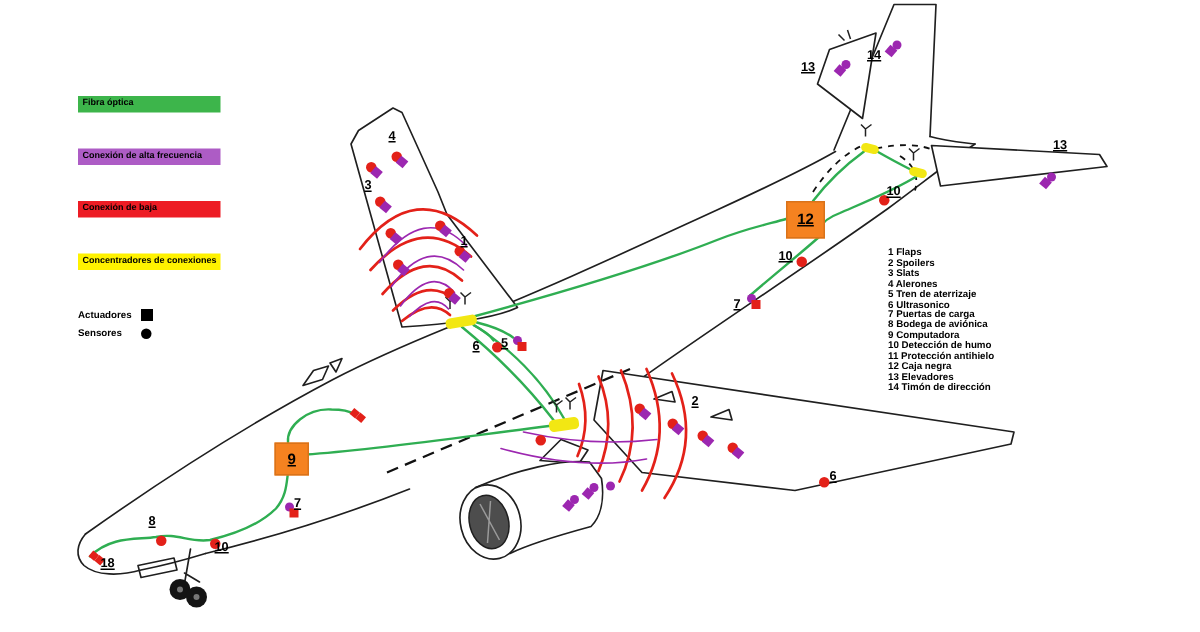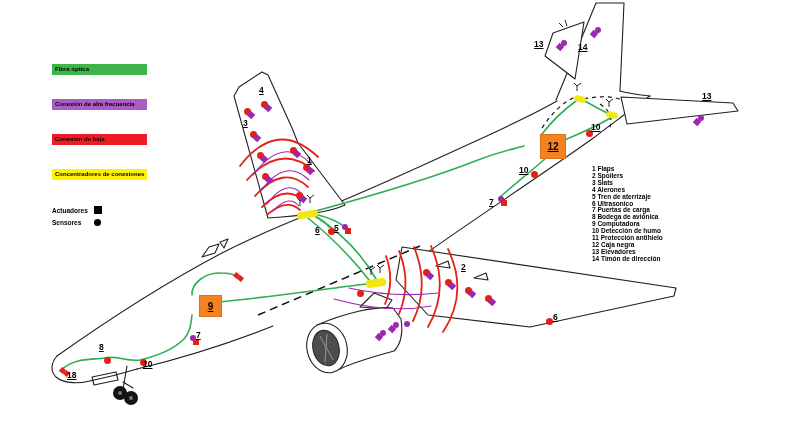--- a/index.html
+++ b/index.html
@@ -30,21 +30,21 @@
   .purple-dot::before{width:6px;height:6px;border-radius:50%;background:var(--purple);}
   .red-pair::before{width:5px;height:5px;background:var(--red);transform:rotate(40deg);}
   .red-pair::after{width:5px;height:5px;background:var(--red);left:4px;top:3px;transform:rotate(40deg);}
   .num-label{
     position:absolute;font-size:8.5px;font-weight:bold;color:#000;
     text-decoration:underline;line-height:9px;white-space:nowrap;
   }
   .obox{
     position:absolute;background:var(--orange);border:1px solid #d9731a;
     display:flex;align-items:center;justify-content:center;
-    font-size:10px;font-weight:bold;color:#000;text-decoration:underline;margin-left:16px;
+    font-size:10px;font-weight:bold;color:#000;text-decoration:underline;
   }
   .conc{position:absolute;background:var(--yellow);border-radius:3px;}
   
   #legend{position:absolute;left:52px;top:64px;}
   .leg-bar{
     display:inline-block;font-size:6px;font-weight:bold;color:#000;
     padding:2px 3px;margin-bottom:6px;white-space:nowrap;line-height:7px;
   }
   .leg-row{display:flex;align-items:center;height:12px;}
   .leg-row .leg-text{font-size:6.5px;font-weight:bold;color:#000;width:36px;}
@@ -244,16 +244,16 @@
       <div class="num-label" style="left: 553px; top: 313px;">6</div>
       <div class="num-label" style="left: 196px; top: 331px;">7</div>
       <div class="num-label" style="left: 489px; top: 198px;">7</div>
       <div class="num-label" style="left: 99px; top: 343px;">8</div>
       <div class="num-label" style="left: 143px; top: 360px;">10</div>
       <div class="num-label" style="left: 519px; top: 166px;">10</div>
       <div class="num-label" style="left: 591px; top: 123px;">10</div>
       <div class="num-label" style="left: 67px; top: 371px;">18</div>
       <div class="num-label" style="left: 534px; top: 40px;">13</div>
       <div class="num-label" style="left: 702px; top: 92px;">13</div>
-      <div class="num-label" style="left: 578px; top: 43px;">14</div>
+      <div class="num-label" style="left: 578px; top: 32px;">14</div>
     </div>
 
 </div>
 
 </body></html>

